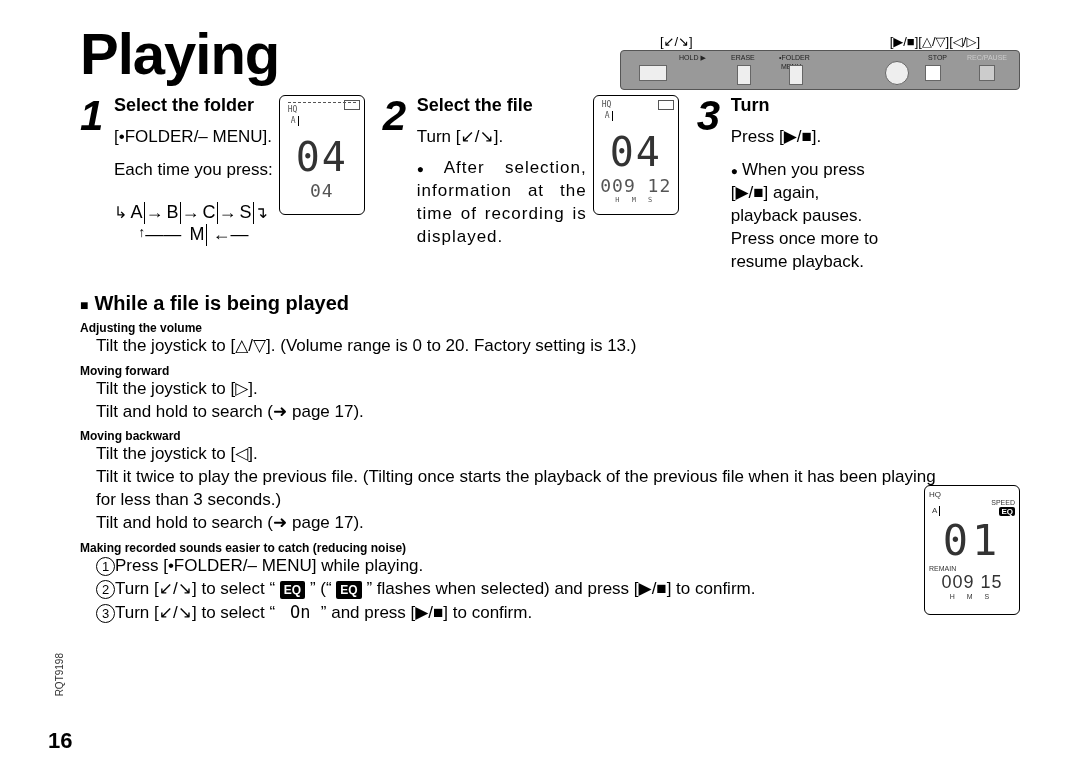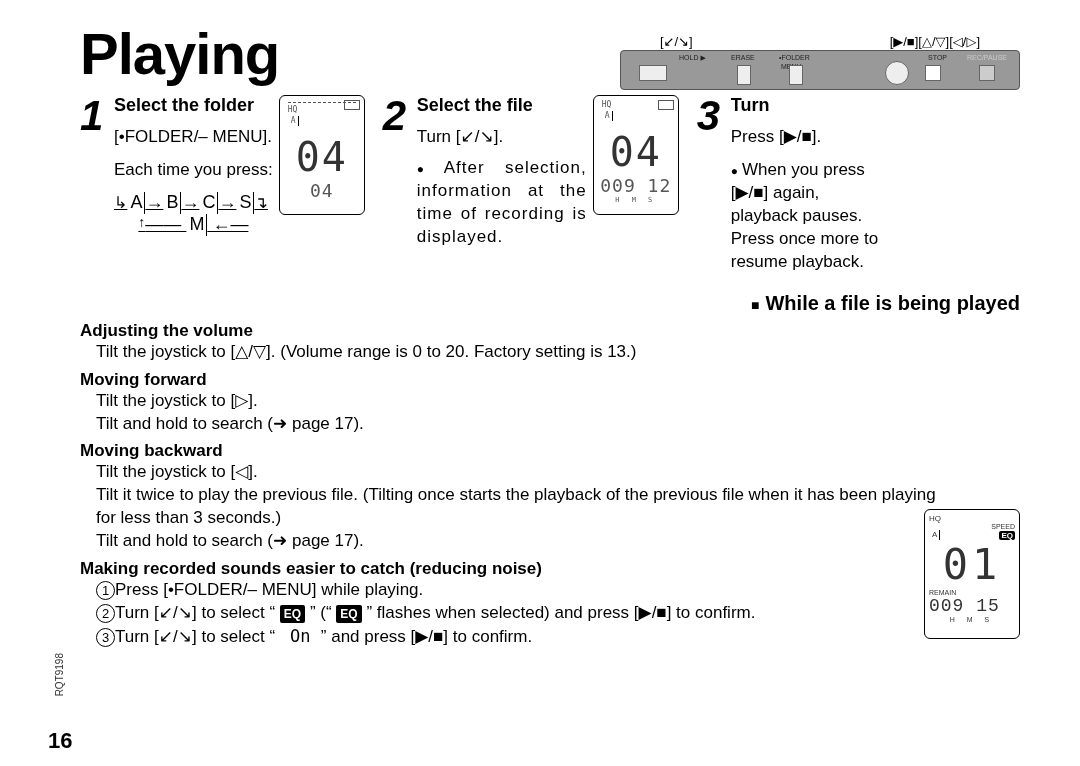--- a/index.html
+++ b/index.html
@@ -42,23 +42,22 @@
   .step-title {
     font-weight: bold;
     font-size: 18px;
     margin-bottom: 6px;
   }
   .body-text {
     font-size: 17px;
     line-height: 1.35;
   }
   .folder-seq {
-    margin-top: 6px;
+    margin-top: 16px;
     font-size: 18px;
-    text-decoration: underline;
   }
   .folder-box {
     display: inline-block;
     border-right: 1.5px solid #000;
     padding: 0 2px 1px 3px;
     font-weight: normal;
   }
   .seq-line1 { white-space: nowrap; }
   .seq-line2 { white-space: nowrap; }
   .lcd {
@@ -112,25 +111,24 @@
   .device-labels { font-size: 7px; color: #222; position: absolute; top: 3px; }
   .device-btn { position: absolute; background: #eee; border: 1px solid #666; }
   .callout-label { font-size: 13px; position: absolute; top: -16px; }
   .section2 {
     margin-top: 18px;
   }
   .sec2-title {
     font-size: 20px;
     font-weight: bold;
     margin-bottom: 4px;
-    text-align: right;
   }
   .sec2-sub {
     font-weight: bold;
-    font-size: 17px;
+    font-size: 12px;
     margin-top: 6px;
   }
   .bullet-dot::before { content: "\25CF"; margin-right: 4px; font-size: 12px; }
   .page-num {
     position: absolute;
     left: 48px;
     bottom: 12px;
     font-size: 22px;
     font-weight: bold;
   }
@@ -170,21 +168,21 @@
     width: 96px;
     height: 130px;
     border: 1.5px solid #000;
     border-radius: 6px;
     font-size: 8px;
     color: #333;
     padding: 4px;
     box-sizing: border-box;
   }
   .lcd-right .big { font-size: 42px; font-family: monospace; text-align: center; letter-spacing: 4px;}
-  .lcd-right .mid { font-size: 18px; font-family: Liberation Mono, monospace; text-align: left; letter-spacing: 1px;}
+  .lcd-right .mid { font-size: 18px; font-family: Liberation Sans, sans-serif; text-align: center; letter-spacing: 1px;}
   .sq-marker::before { content: "\25A0"; margin-right: 6px; font-size: 14px; }
 </style>
 </head>
 <body>
 
 <div class="page">
   <div class="title">Playing</div>
 
   <div class="device-top">
     <div class="callout-label" style="left: 40px;">[↙/↘]</div>

